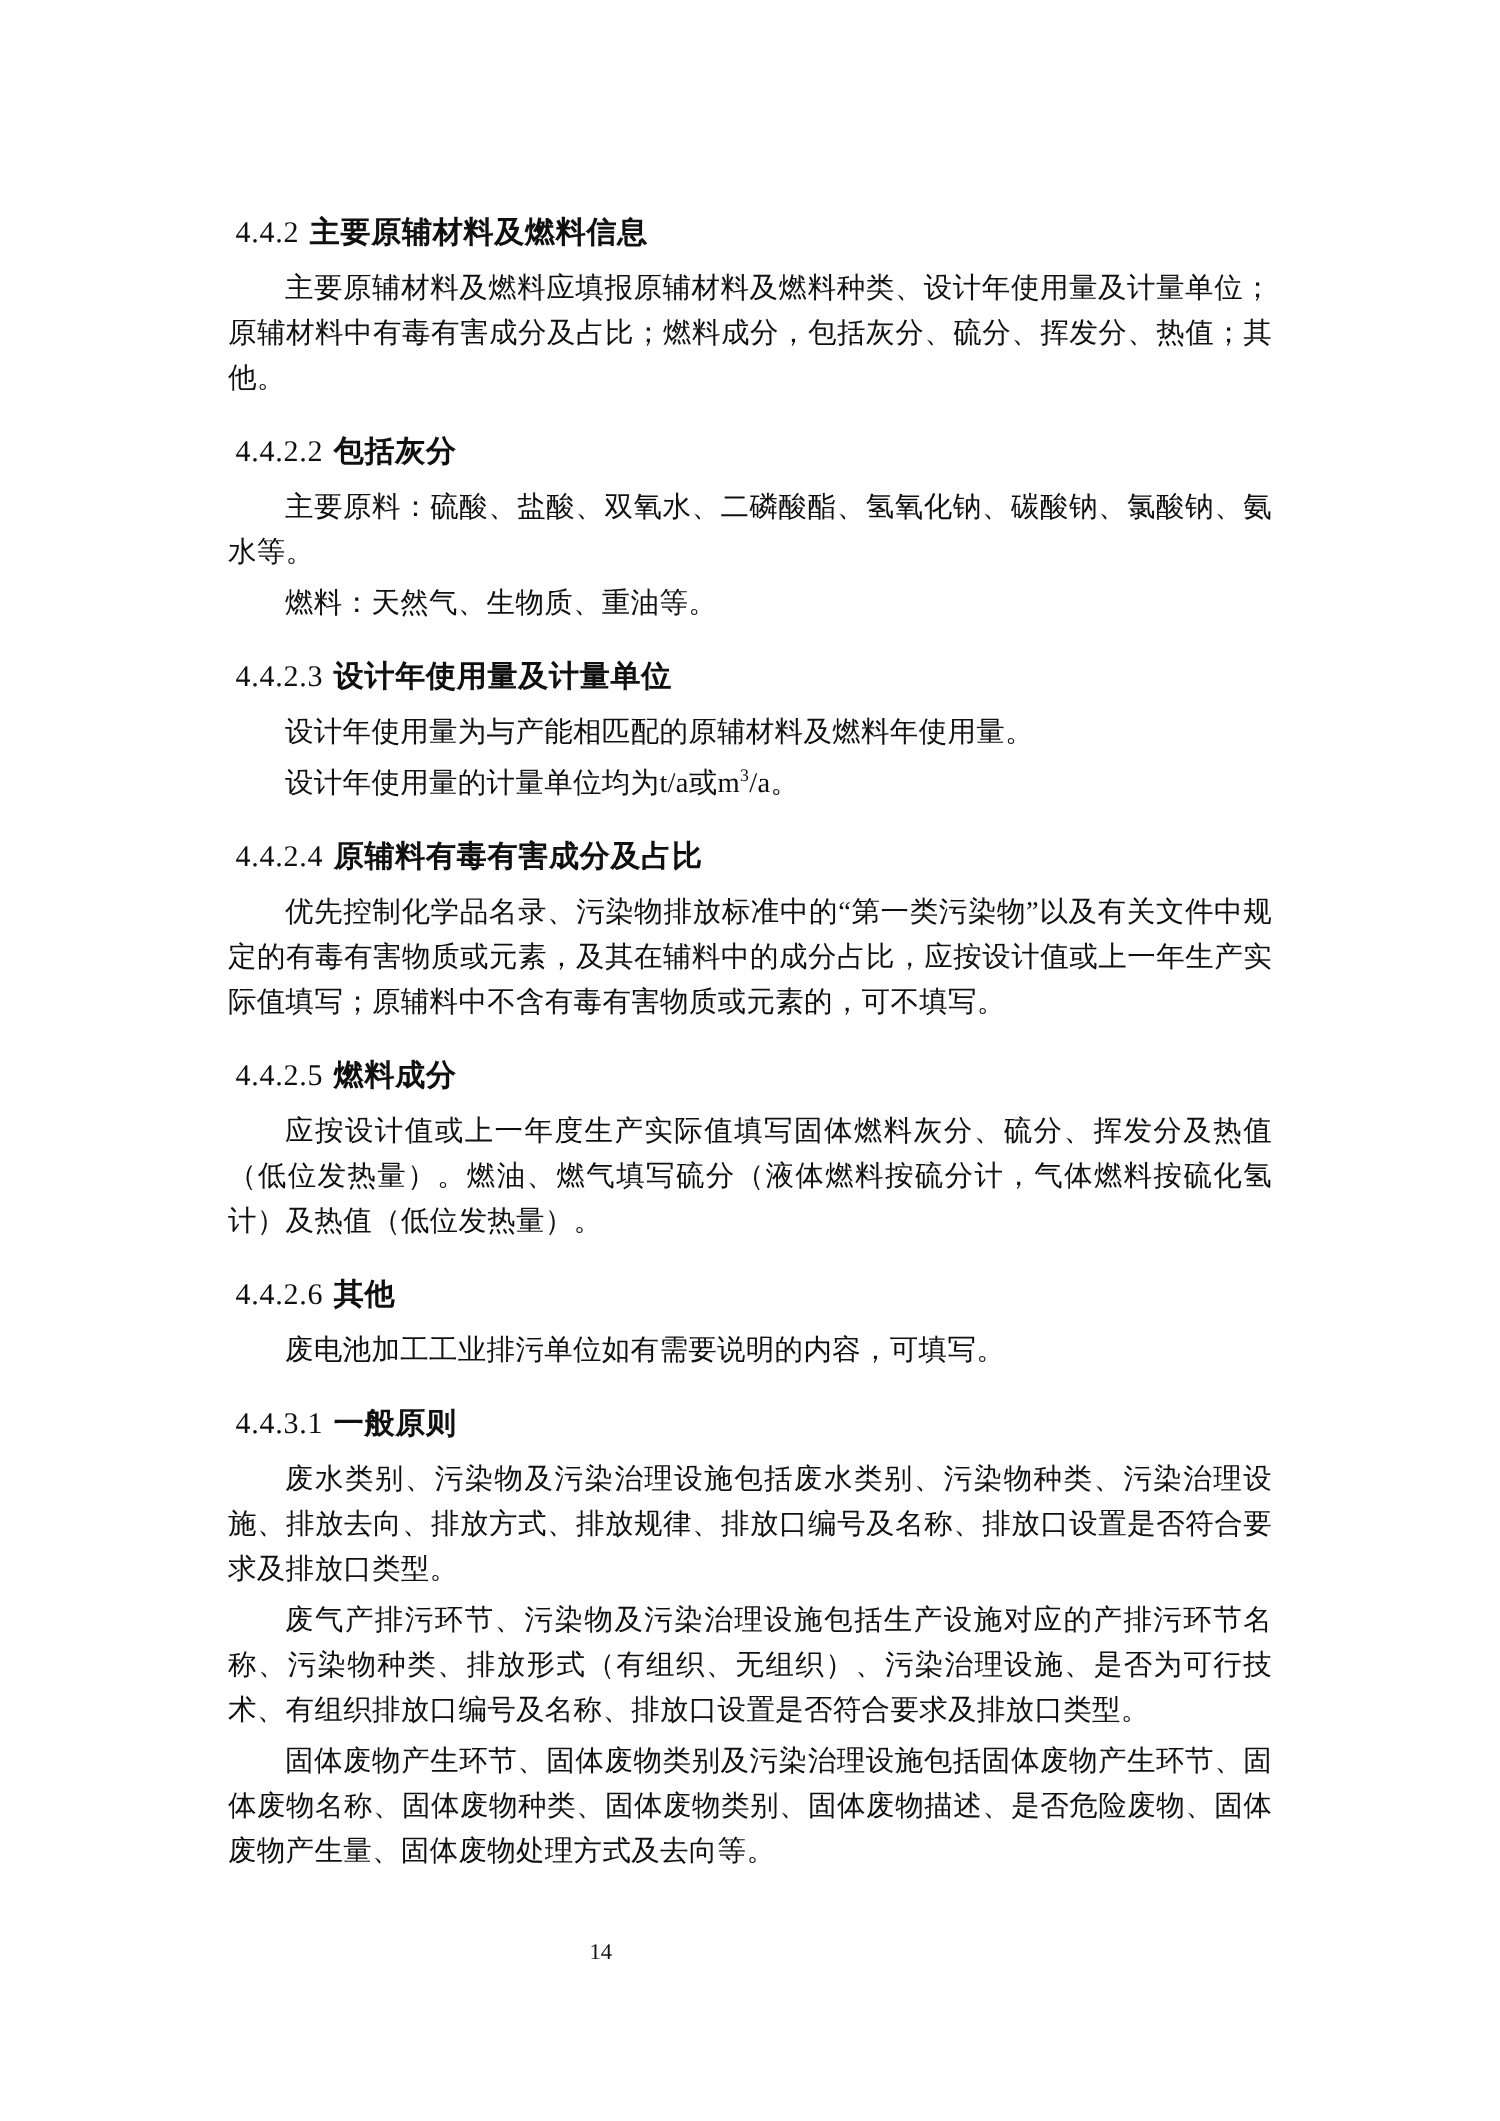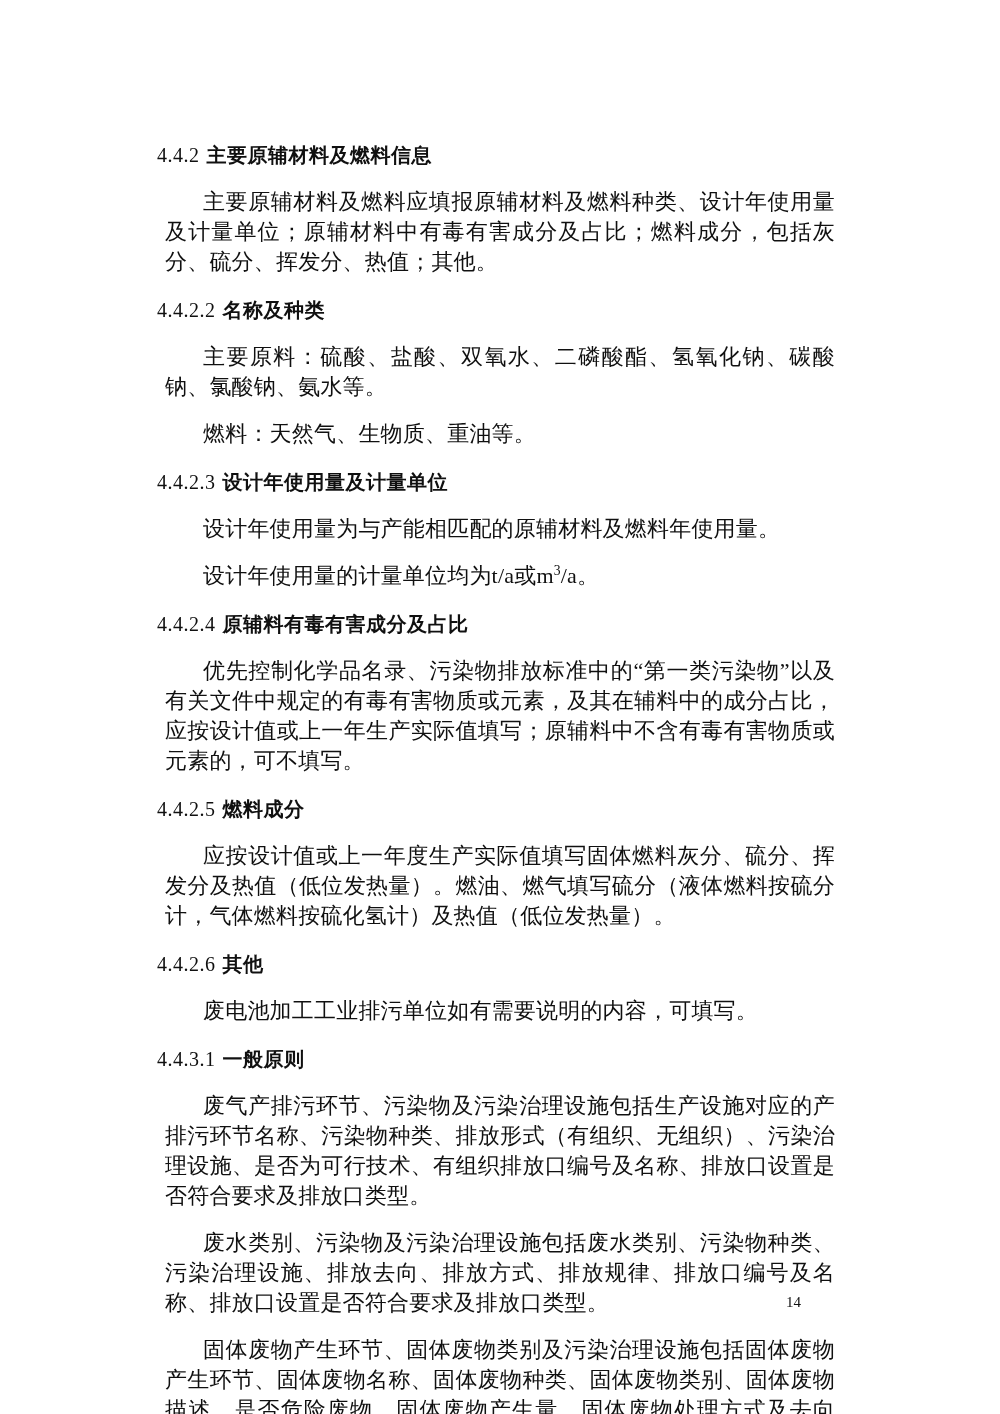--- a/index.html
+++ b/index.html
@@ -28,51 +28,51 @@
     margin-right: 0.35em;
     letter-spacing: 0.5px;
     text-align: right;
   }
   .h-title {
     font-family: "Liberation Sans", "DejaVu Sans", sans-serif;
     font-weight: bold;
     letter-spacing: 0.5px;
   }
   p.body {
-    margin: 17px;
-    font-size: 22px;
+    margin: 4px;
+    font-size: 19px;
     line-height: 30px;
     text-align: justify;
     text-indent: 38px;
     letter-spacing: 0.2px;
   }
   sup { font-size: 0.62em; line-height: 0; }
   .footer {
     position: absolute;
     left: 0;
     top: 1288px;
     width: 801px;
-    text-align: right;
+    text-align: center;
     font-size: 15px;
     line-height: 28px;
     color: #101010;
   }
 </style>
 </head>
 <body>
 
 <div class="page">
   <div class="content">
 
     <h3><span class="h-num">4.4.2</span><span class="h-title">主要原辅材料及燃料信息</span></h3>
 
 
     <p class="body">主要原辅材料及燃料应填报原辅材料及燃料种类、设计年使用量及计量单位；原辅材料中有毒有害成分及占比；燃料成分，包括灰分、硫分、挥发分、热值；其他。</p>
 
-    <h4><span class="h-num">4.4.2.2</span><span class="h-title">名称及种类</span></h4>
+    <h4><span class="h-num">4.4.2.2</span><span class="h-title">包括灰分</span></h4>
 
     <p class="body">主要原料：硫酸、盐酸、双氧水、二磷酸酯、氢氧化钠、碳酸钠、氯酸钠、氨水等。</p>
     <p class="body">燃料：天然气、生物质、重油等。</p>
 
     <h4><span class="h-num">4.4.2.3</span><span class="h-title">设计年使用量及计量单位</span></h4>
 
     <p class="body">设计年使用量为与产能相匹配的原辅材料及燃料年使用量。</p>
     <p class="body"><span>设计年使用量的计量单位均为t/a或m</span><sup>3</sup><span>/a。</span></p>
 
     <h4><span class="h-num">4.4.2.4</span><span class="h-title">原辅料有毒有害成分及占比</span></h4>
@@ -83,20 +83,20 @@
 
     <p class="body">应按设计值或上一年度生产实际值填写固体燃料灰分、硫分、挥发分及热值（低位发热量）。燃油、燃气填写硫分（液体燃料按硫分计，气体燃料按硫化氢计）及热值（低位发热量）。</p>
 
     <h4><span class="h-num">4.4.2.6</span><span class="h-title">其他</span></h4>
 
     <p class="body">废电池加工工业排污单位如有需要说明的内容，可填写。</p>
 
 
     <h4><span class="h-num">4.4.3.1</span><span class="h-title">一般原则</span></h4>
 
+    <p class="body">废水类别、污染物及污染治理设施包括废水类别、污染物种类、污染治理设施、排放去向、排放方式、排放规律、排放口编号及名称、排放口设置是否符合要求及排放口类型。</p>
     <p class="body">废气产排污环节、污染物及污染治理设施包括生产设施对应的产排污环节名称、污染物种类、排放形式（有组织、无组织）、污染治理设施、是否为可行技术、有组织排放口编号及名称、排放口设置是否符合要求及排放口类型。</p>
-    <p class="body">废水类别、污染物及污染治理设施包括废水类别、污染物种类、污染治理设施、排放去向、排放方式、排放规律、排放口编号及名称、排放口设置是否符合要求及排放口类型。</p>
     <p class="body">固体废物产生环节、固体废物类别及污染治理设施包括固体废物产生环节、固体废物名称、固体废物种类、固体废物类别、固体废物描述、是否危险废物、固体废物产生量、固体废物处理方式及去向等。</p>
 
   </div>
 
   <div class="footer">14</div>
 </div>
 
 </body></html>

